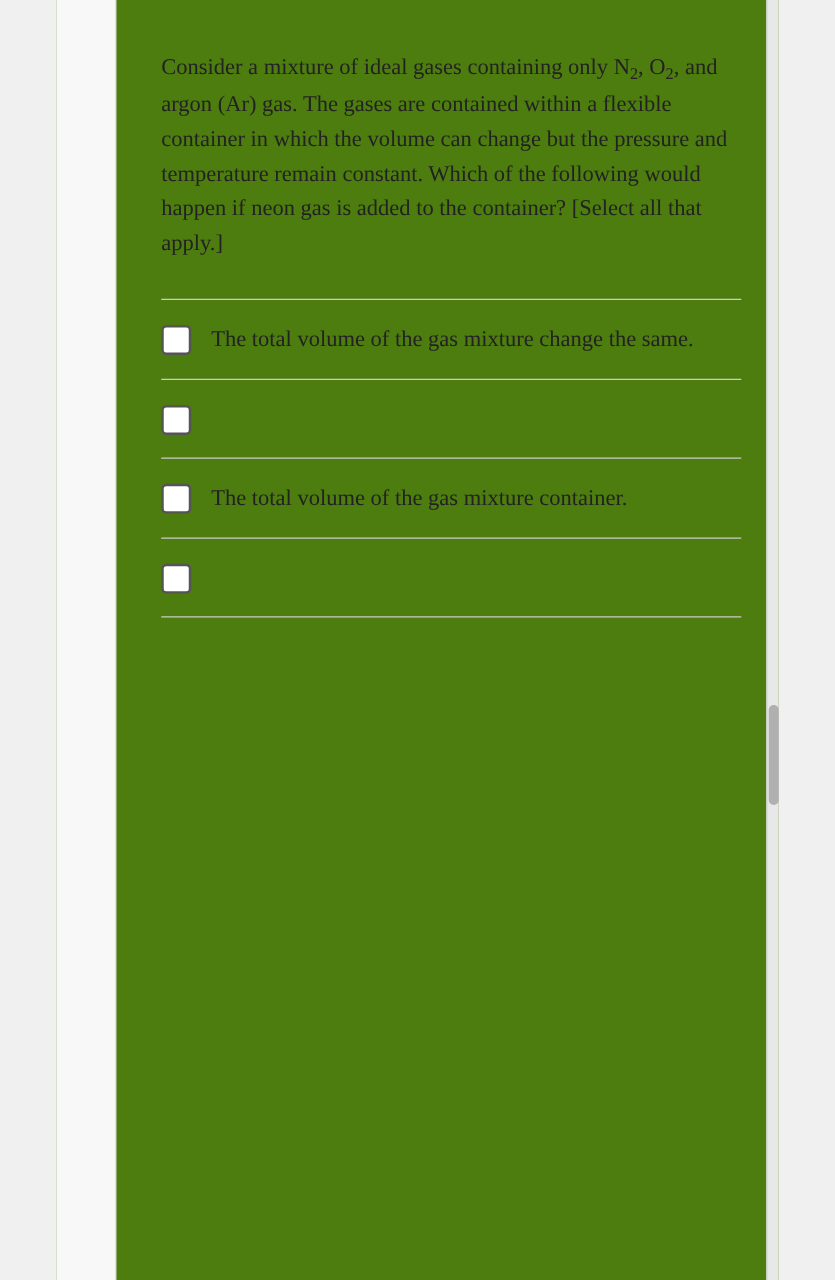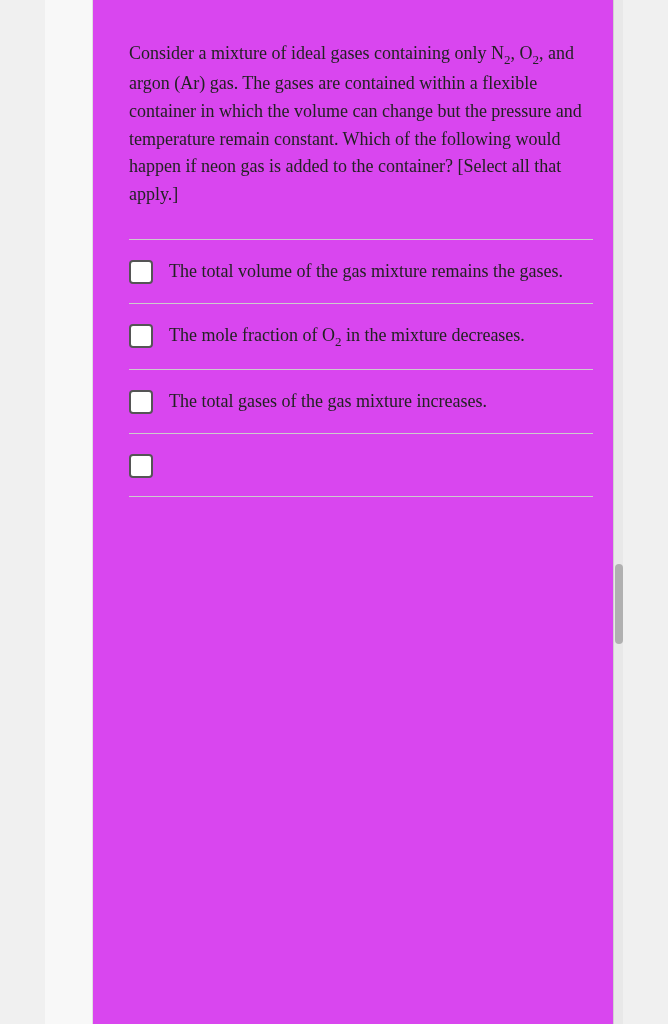--- a/index.html
+++ b/index.html
@@ -13,21 +13,21 @@
       font-family: Georgia, 'Times New Roman', serif;
       display: flex;
       justify-content: center;
       align-items: flex-start;
       min-height: 100vh;
     }
 
     .page-container {
       width: 578px;
       min-height: 1024px;
-      background: #d946ef;
+      background: #4d7c0f;
       position: relative;
       display: flex;
     }
 
     .left-bar {
       width: 48px;
       background: #f8f8f8;
       border-right: 1px solid #e0e0e0;
       flex-shrink: 0;
     }
@@ -114,37 +114,34 @@
 
     <p class="question-text">
       Consider a mixture of ideal gases containing only N<sub>2</sub>, O<sub>2</sub>, and argon (Ar) gas. The gases are contained within a flexible container in which the volume can change but the pressure and temperature remain constant. Which of the following would happen if neon gas is added to the container? [Select all that apply.]
     </p>
 
     <ul class="options-list">
 
       <li class="option-item">
         <div class="option-checkbox"></div>
         <span class="option-text">
-          The total volume of the gas mixture remains the gases.
+          The total volume of the gas mixture change the same.
         </span>
       </li>
 
       <li class="option-item">
         <div class="option-checkbox"></div>
-        <span class="option-text">
-          The mole fraction of O<sub>2</sub> in the mixture decreases.
-        </span>
       </li>
 
 
 
       <li class="option-item">
         <div class="option-checkbox"></div>
         <span class="option-text">
-          The total gases of the gas mixture increases.
+          The total volume of the gas mixture container.
         </span>
       </li>
 
       <li class="option-item">
         <div class="option-checkbox"></div>
       </li>
 
     </ul>
 
     <div class="scrollbar">

